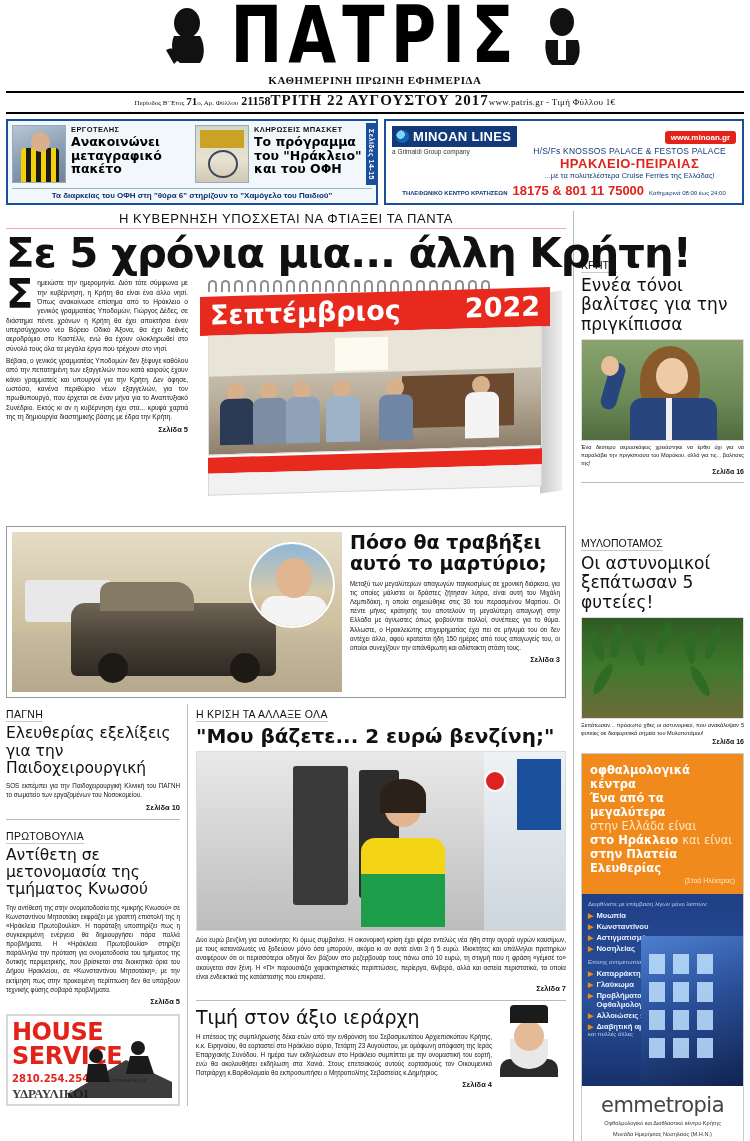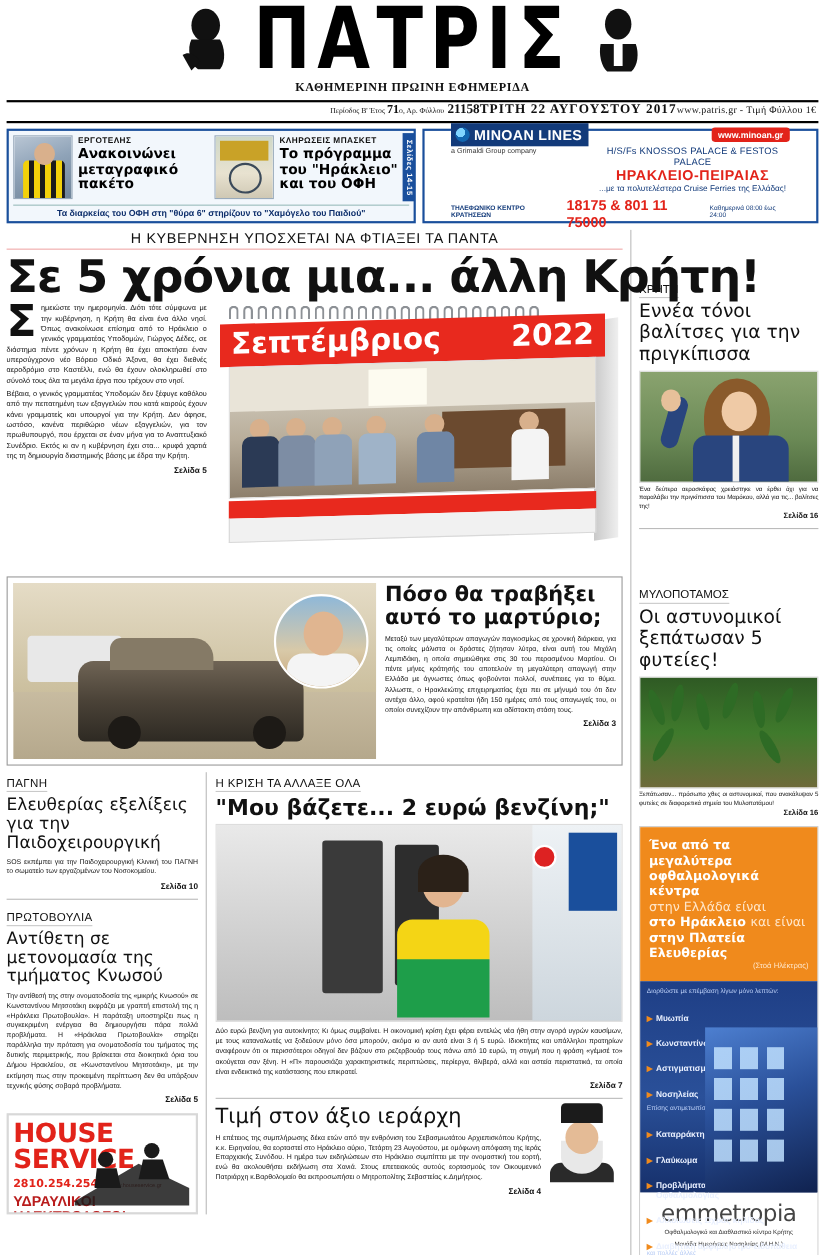--- a/index.html
+++ b/index.html
@@ -32,29 +32,29 @@
     font-family: "Liberation Serif", serif;
     font-weight: 700;
     font-size: 11px;
     letter-spacing: 0.6px;
     margin-top: 2px;
   }
   .rule-thick { border-top: 2px solid #000; margin-top: 5px; }
 
   
   .infobar {
-    display: flex; align-items: baseline; justify-content: flex-end;
+    display: flex; align-items: baseline; justify-content: center;
     font-family: "Liberation Serif", serif;
     padding: 4px 2px 3px 2px;
     border-bottom: 2px solid #000;
   }
   .infobar .left { font-size: 7px; }
   .infobar .left b { font-size: 11px; font-weight: 700; }
   .infobar .left .issue { font-size: 12px; font-weight: 700; margin-left: 3px; }
-  .infobar .center { font-size: 12px; font-weight: 700; letter-spacing: 1px; }
+  .infobar .center { font-size: 15px; font-weight: 700; letter-spacing: 1px; }
   .infobar .right { font-size: 9px; letter-spacing: .3px; }
 
   
   .promo-row { display: flex; gap: 6px; margin-top: 5px; height: 86px; }
   .promo-sports {
     flex: 0 0 372px; border: 2px solid #1a4f9c; background: #f2f7fc;
     padding: 4px 4px 3px 4px; display: flex; flex-direction: column;
     position: relative;
   }
   .promo-sports .cards { display: flex; gap: 6px; flex: 1; }
@@ -73,21 +73,21 @@
   .sp-head { font-family: "DejaVu Sans", sans-serif; font-size: 12.5px; font-weight: 700; line-height: 1.08; color: #000000; }
   .promo-sports .footline { font-size: 8px; font-weight: 700; color: #0d2e6b; text-align: center; padding-top: 2px; border-top: 1px solid #9bb; margin-top: 2px; }
   .page-tag {
     position: absolute; right: -1px; top: 2px; width: 11px; height: 62px;
     background: #1a4f9c; color: #fff; font-size: 7px; font-weight: 700;
     writing-mode: vertical-rl; text-align: center; letter-spacing: .5px;
     display: flex; align-items: center; justify-content: center;
   }
   .promo-minoan {
     flex: 1; border: 2px solid #1a4f9c; background: #fff; position: relative;
-    padding: 5px 24px; display: flex; flex-direction: column; justify-content: center;
+    padding: 5px 6px; display: flex; flex-direction: column; justify-content: center;
   }
   .minoan-top { display: flex; align-items: flex-start; gap: 6px; }
   .minoan-logo { background: #123a7a; color: #fff; font-weight: 700; font-size: 13px;
       padding: 3px 6px 3px 4px; display: flex; align-items: center; gap: 4px; letter-spacing: .3px; }
   .minoan-logo .orb { width: 13px; height: 13px; border-radius: 50%; background:
       radial-gradient(circle at 35% 35%, #7fd4ff 0 35%, #1166b0 36% 100%); flex:0 0 13px;}
   .minoan-sub { font-size: 6.5px; color: #333; margin-top: 1px; }
   .minoan-right { flex: 1; text-align: center; }
   .web-pill { background: #e2231a; color: #fff; font-size: 8px; font-weight: 700;
       border-radius: 3px; padding: 2px 6px; display: inline-block; margin-left: auto; }
@@ -181,21 +181,21 @@
       display: inline-block; padding-bottom: 1px; margin-bottom: 3px; }
   .sub-head { font-family: "DejaVu Sans", sans-serif; font-size: 15.5px; line-height: 1.12; font-weight: 400; }
   .sub-text { font-size: 6.3px; line-height: 1.45; text-align: justify; margin-top: 4px; }
   .divider { border-top: 1px solid #bbb; margin: 7px 0 6px 0; }
 
   
   .hs-ad { border: 2px solid #d8d8d8; padding: 4px; margin-top: 8px; position: relative; height: 92px; overflow: hidden; background:#fff; }
   .hs-title { font-family: "DejaVu Sans", sans-serif; font-weight: 700; font-size: 24px; color: #e2231a; letter-spacing: -0.5px; line-height: 1; }
   .hs-phone { font-family: "DejaVu Sans", sans-serif; font-weight: 700; font-size: 10px; color: #e2231a; }
   .hs-web { font-size: 5px; color: #8a2a22; margin-left: 6px; }
-  .hs-list { font-family: Liberation Sans, sans-serif; font-weight: 700; font-size: 13px; color: #b91c1c; line-height: 1.06; margin-top: 1px; }
+  .hs-list { font-family: Liberation Serif, serif; font-weight: 700; font-size: 13px; color: #404040; line-height: 1.06; margin-top: 1px; }
   .hs-worker { position: absolute; right: 4px; bottom: 4px; width: 108px; height: 62px; }
 
   
   .gas-photo { height: 180px; margin-top: 4px; position: relative; overflow: hidden; border: 1px solid #ddd; }
   .gas-photo .bg { position: absolute; inset: 0; background: linear-gradient(180deg,#e9e9e9 0%,#d5d5d5 45%,#bdbdbd 100%); }
   .gas-photo .pump { position: absolute; left: 26%; top: 8%; width: 15%; height: 78%; background: #3a3a3a; border-radius: 3px; }
   .gas-photo .pump2 { position: absolute; left: 44%; top: 10%; width: 11%; height: 72%; background: #2d2d2d; border-radius: 3px; }
   .gas-photo .attendant { position: absolute; left: 44%; top: 18%; width: 24%; height: 80%; }
   .gas-photo .a-head { position: absolute; left: 28%; top: 0; width: 44%; height: 30%; border-radius: 50%; background: #e2b590; }
   .gas-photo .a-hair { position: absolute; left: 24%; top: -4%; width: 52%; height: 24%; border-radius: 50% 50% 0 0; background: #2b2118; }
@@ -235,21 +235,21 @@
 
   
   .emm-ad { margin-top: 8px; border: 1px solid #ccc; }
   .emm-top { background: #f08a1c; color: #fff; padding: 9px 8px 10px 8px; }
   .emm-l1 { font-family: "DejaVu Sans", sans-serif; font-weight: 700; font-size: 11.5px; line-height: 1.22; }
   .emm-l2 { font-family: "DejaVu Sans", sans-serif; font-size: 11.5px; line-height: 1.22; color: #ffe6c9; }
   .emm-l3 { font-size: 7px; text-align: right; color: #ffe6c9; margin-top: 2px; }
   .emm-mid { background: linear-gradient(180deg,#1f3f86 0%,#2a5099 55%,#16306b 100%);
       position: relative; height: 192px; padding: 7px 6px; color: #dce7ff; }
   .emm-note { font-size: 6px; line-height: 1.3; color: #b9cdf5; }
-  .emm-item { font-size: 7.6px; font-weight: 700; color: #e9f0ff; display: flex; gap: 3px; align-items: baseline; margin-top: 14px; }
+  .emm-item { font-size: 7.6px; font-weight: 700; color: #e9f0ff; display: flex; gap: 3px; align-items: baseline; margin-top: 2px; }
   .emm-item .tri { color: #f08a1c; font-size: 7px; }
   .emm-build { position: absolute; right: 0; bottom: 0; width: 102px; height: 150px;
       background: linear-gradient(160deg,#4d7fd0 0%,#2a5099 45%,#10224f 100%); }
   .emm-build .winrow { position: absolute; left: 8px; width: 70px; height: 20px;
       background: repeating-linear-gradient(90deg,#bfe0ff 0 16px, transparent 16px 24px); opacity:.85;}
   .emm-bottom { background: #fff; text-align: center; padding: 7px 4px 8px 4px; }
   .emm-logo { font-family: "DejaVu Sans", sans-serif; font-size: 21px; letter-spacing: -0.5px; color: #444; }
   .emm-sub1 { font-size: 5.6px; color: #333; margin-top: 3px; line-height: 1.4; }
   .emm-sub2 { font-size: 5.6px; color: #333; margin-top: 4px; }
   .emm-sub3 { font-size: 5.6px; color: #333; }
@@ -566,22 +566,22 @@
           <div class="leaf" style="left:78%;top:8%;transform:rotate(22deg)"></div>
           <div class="leaf" style="left:10%;top:44%;transform:rotate(30deg)"></div>
           <div class="leaf" style="left:70%;top:46%;transform:rotate(-30deg)"></div>
         </div>
         <div class="rc-cap">Ξεπάτωσαν... πρόσωπο χθες οι αστυνομικοί, που ανακάλυψαν 5 φυτείες σε διαφορετικά σημεία του Μυλοποτάμου!</div>
         <div class="rc-pageref">Σελίδα 16</div>
       </div>
 
       <div class="emm-ad">
         <div class="emm-top">
+          <div class="emm-l1">οφθαλμολογικά κέντρα</div>
           <div class="emm-l1">Ένα από τα μεγαλύτερα</div>
-          <div class="emm-l1">οφθαλμολογικά κέντρα</div>
           <div class="emm-l2">στην Ελλάδα είναι</div>
           <div class="emm-l1">
             <span>στο Ηράκλειο</span>
             <span style="font-weight:400;color:#ffe6c9">και είναι</span>
           </div>
           <div class="emm-l1">στην Πλατεία Ελευθερίας</div>
           <div class="emm-l3">(Στοά Ηλέκτρας)</div>
         </div>
         <div class="emm-mid">
           <div class="emm-build">

